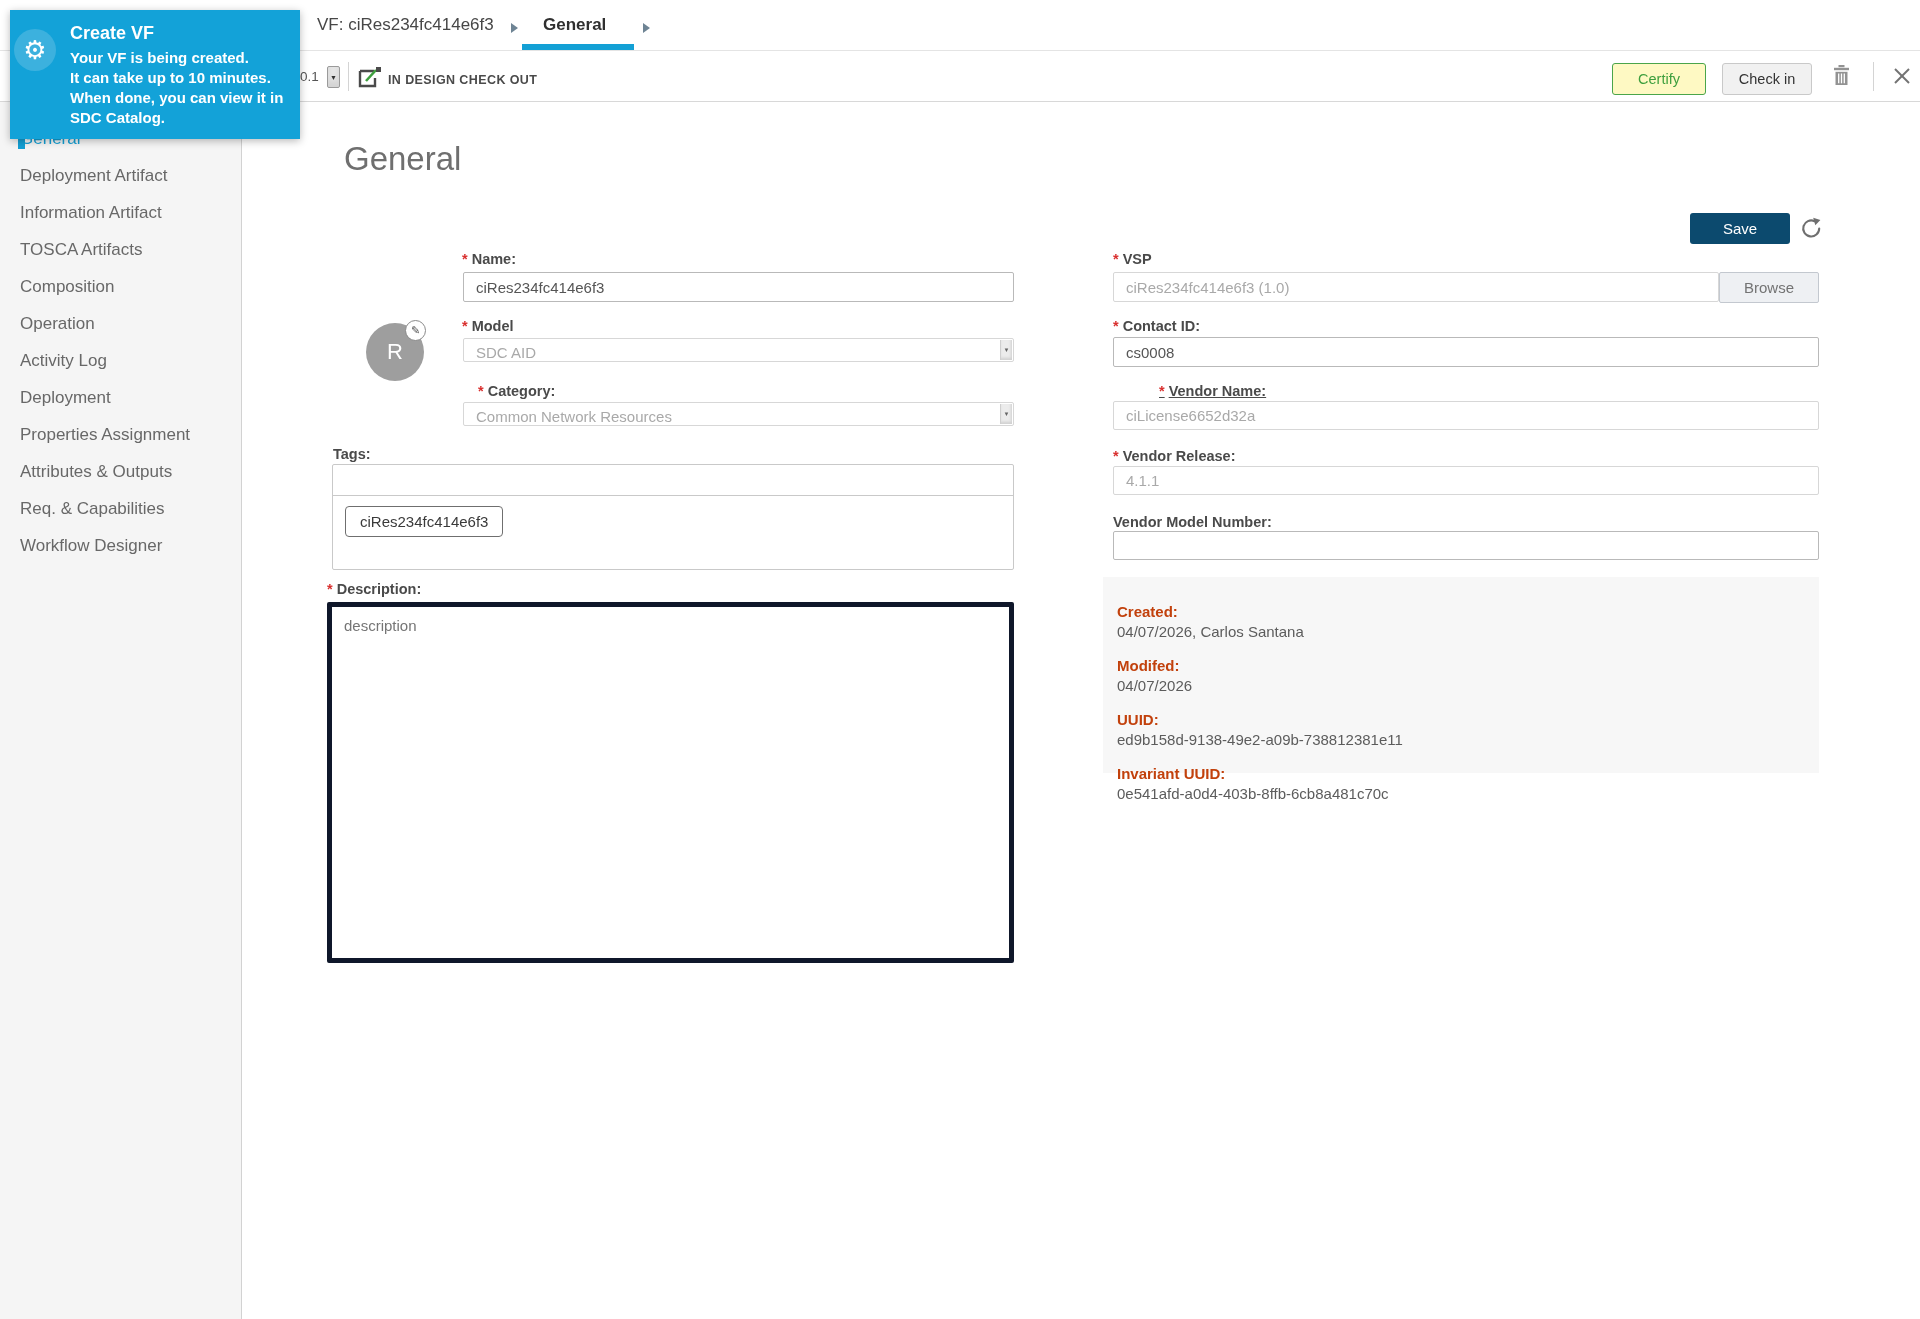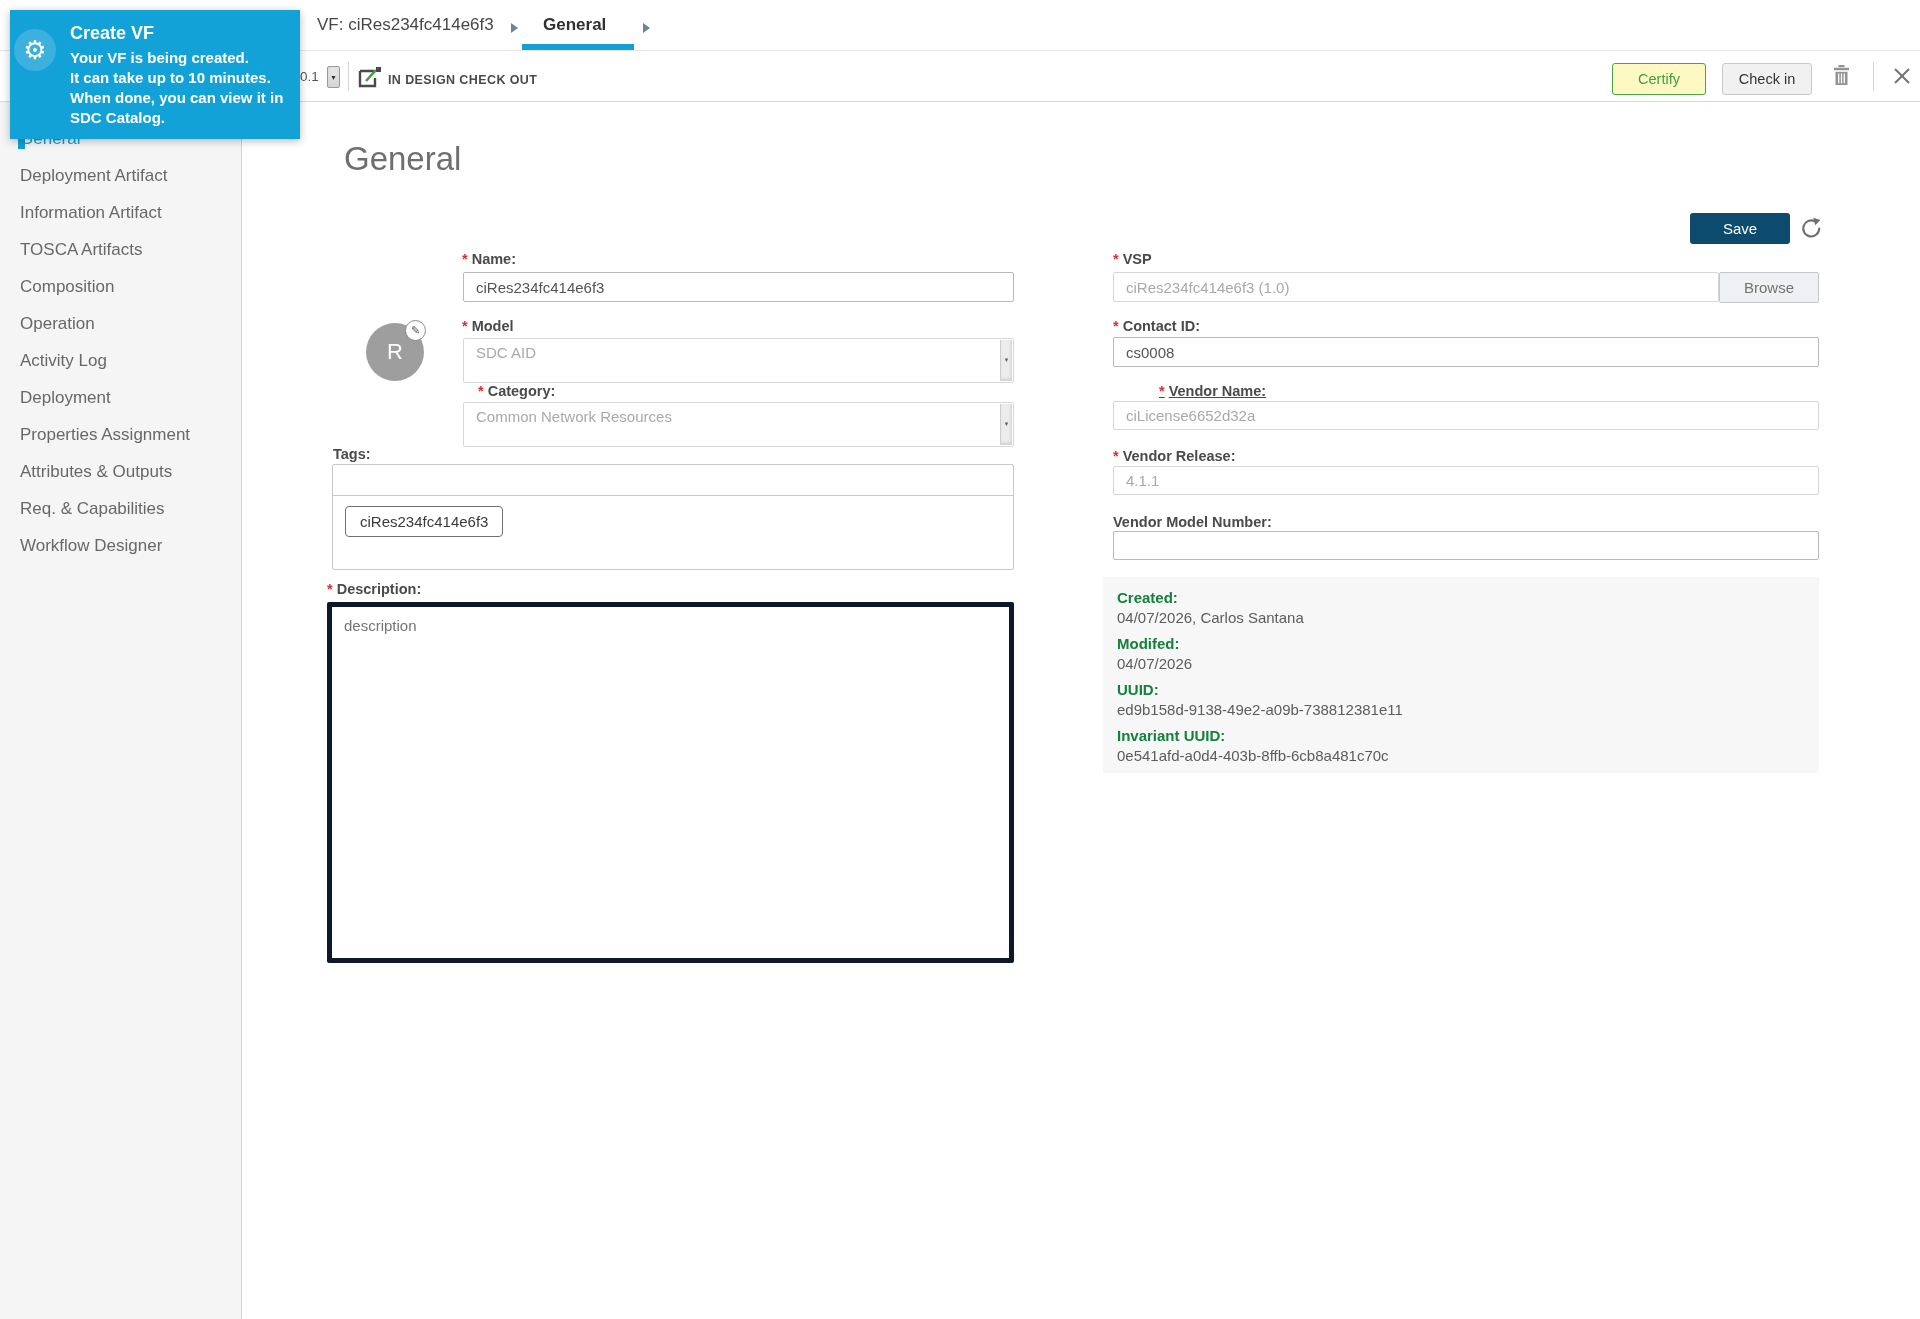--- a/index.html
+++ b/index.html
@@ -46,36 +46,36 @@
 
   
   .page-title { position:absolute; left:344px; top:140px; font-size:33px; font-weight:300; color:#6f6f6f; }
   .save-btn { position:absolute; left:1690px; top:213px; width:100px; height:31px; background:#0c4a6e; border:none; border-radius:3px; color:#fff; font-size:15px; text-align:center; line-height:31px; cursor:pointer; }
   .refresh-icon { position:absolute; left:1800px; top:217px; cursor:pointer; }
 
   .field-label { position:absolute; font-size:14.5px; font-weight:700; color:#4a4a4a; white-space:nowrap; }
   .req { color:#d9302f; margin-right:4px; }
   .tbox { position:absolute; height:30px; background:#fff; border:1px solid #b9b9b9; border-radius:2px; font-family:"Liberation Sans",sans-serif; font-size:15px; color:#555; padding:0 12px; }
   .tbox.dis { border-color:#d7d7d7; color:#a9a9a9; }
-  .selectbox { position:absolute; height:45px; background:#fff; border:1px solid #d7d7d7; border-radius:2px; font-size:15px; color:#a9a9a9; line-height:27px; padding-left:12px; cursor:default; }
+  .selectbox { position:absolute; height:24px; background:#fff; border:1px solid #d7d7d7; border-radius:2px; font-size:15px; color:#a9a9a9; line-height:27px; padding-left:12px; cursor:default; }
   .spin { position:absolute; right:1px; top:1px; bottom:1px; width:12px; background:#ececec; border-left:1px solid #cfcfcf; display:flex; align-items:center; justify-content:center; font-size:6px; color:#666; cursor:pointer; box-shadow:inset -1px -2px 3px rgba(0,0,0,.12); }
 
   .avatar { position:absolute; left:366px; top:323px; width:58px; height:58px; border-radius:50%; background:#9e9e9e; color:#fff; font-size:22px; line-height:58px; text-align:center; }
   .avatar-edit { position:absolute; left:405px; top:320px; width:21px; height:21px; border-radius:50%; background:#fff; border:1px solid #8a8a8a; color:#555; font-size:11px; line-height:19px; text-align:center; cursor:pointer; }
 
   .tags-box { position:absolute; left:332px; top:464px; width:682px; height:106px; background:#fff; border:1px solid #c9c9c9; border-radius:2px; }
   .tags-input { position:absolute; left:0; top:0; width:100%; height:31px; border:none; border-bottom:1px solid #c9c9c9; outline:none; font-size:15px; padding:0 12px; background:transparent; }
   .tag-chip { position:absolute; left:12px; top:41px; height:31px; line-height:29px; padding:0 14px; border:1px solid #6f6f6f; border-radius:4px; background:#fff; font-size:15px; color:#3a3a3a; cursor:default; }
 
   .desc-area { position:absolute; left:327px; top:602px; width:687px; height:361px; border:5px solid #0f172a; border-radius:2px; resize:none; font-family:"Liberation Sans",sans-serif; font-size:15px; color:#757575; padding:10px 12px; outline:none; }
 
   .browse-btn { position:absolute; left:1719px; top:272px; width:100px; height:31px; background:#eef0f3; border:1px solid #c3c8cf; border-radius:2px; font-size:15px; color:#737373; text-align:center; line-height:29px; cursor:pointer; }
 
   .infobox { position:absolute; left:1103px; top:577px; width:716px; height:196px; background:#f7f7f7; padding:11px 14px; }
-  .meta-label { font-size:15px; font-weight:700; color:#15803d; line-height:20px; }
+  .meta-label { font-size:15px; font-weight:700; color:#c2410c; line-height:20px;margin-top:14px; }
   .meta-value { font-size:15px; color:#5c5c5c; line-height:20px; margin-bottom:6px; }
 </style>
 </head>
 <body>
 
 <div class="screen">
 
   <div class="tabbar">
     <span class="tab-context">VF: ciRes234fc414e6f3</span>
     <span class="crumb-caret c1">

